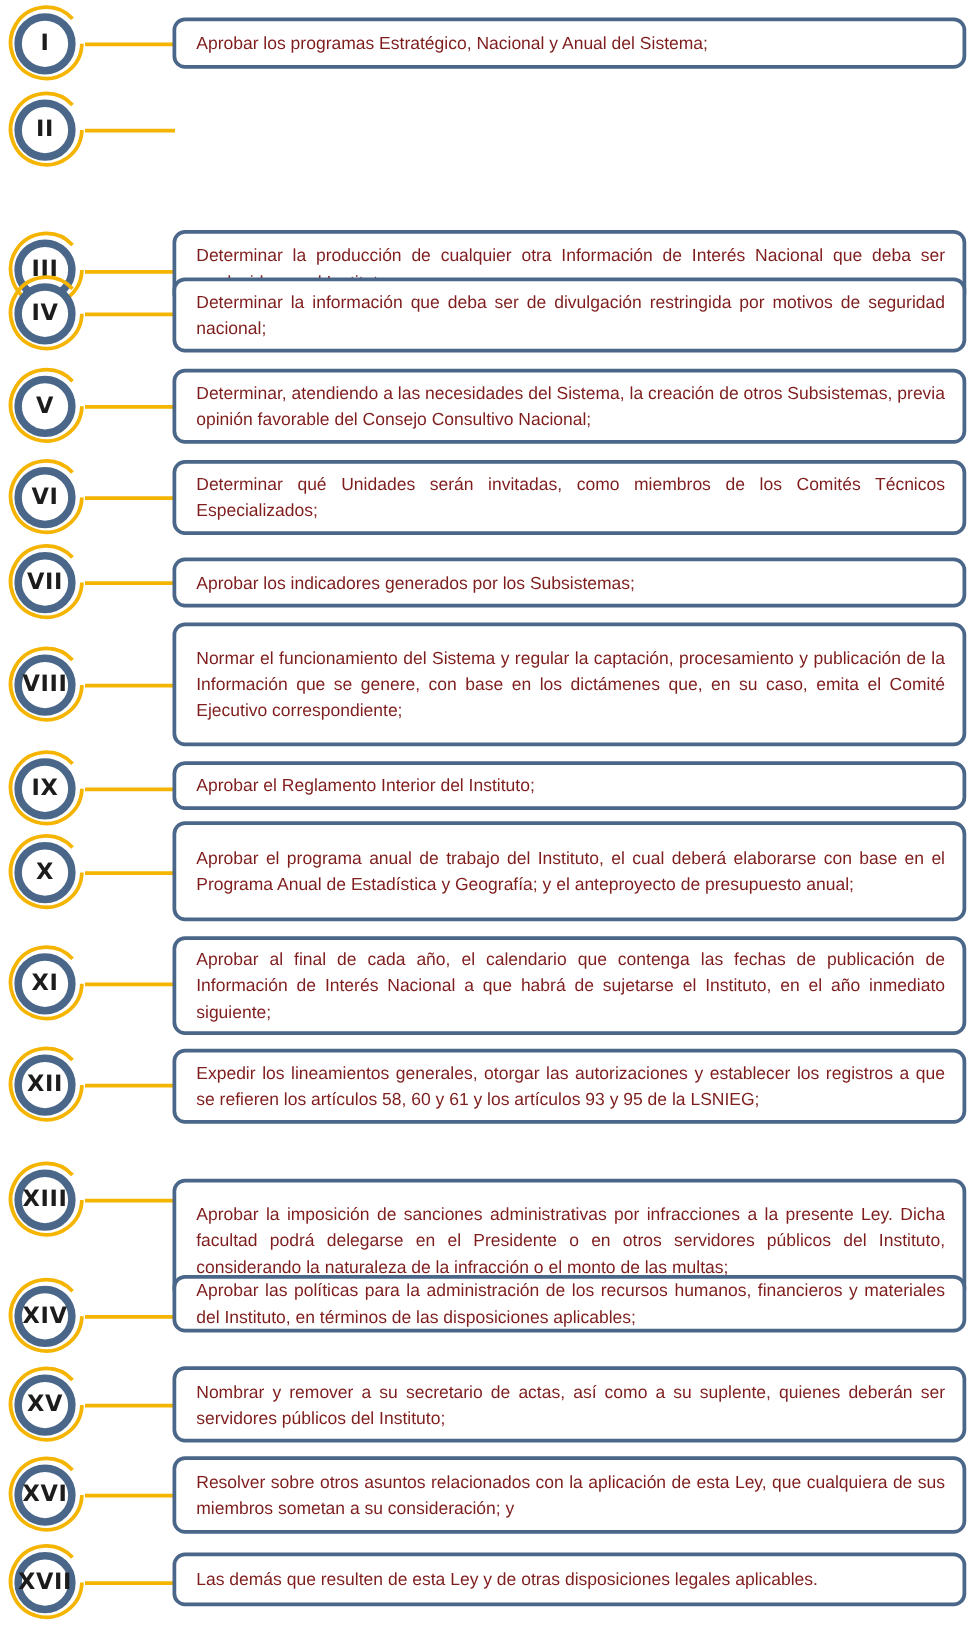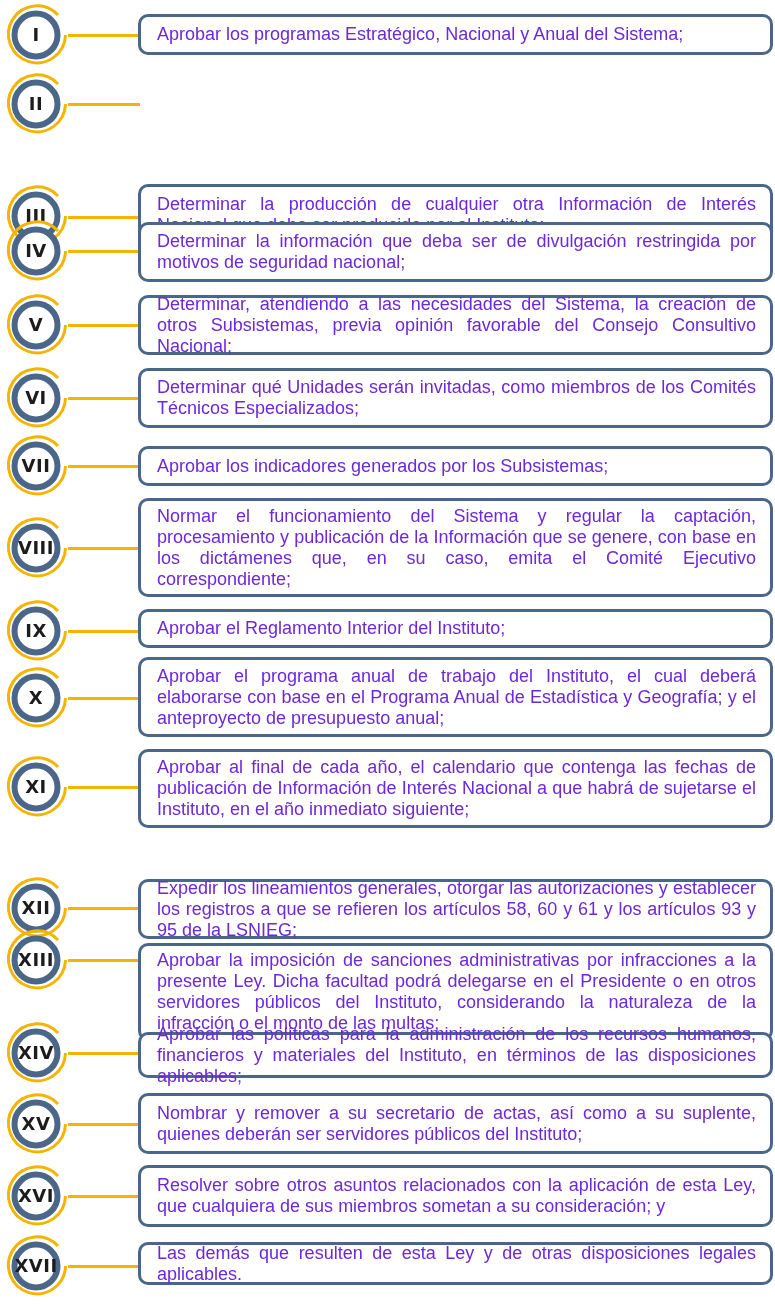--- a/index.html
+++ b/index.html
@@ -59,23 +59,23 @@
       width: 635px;
       box-sizing: border-box;
       border: 3px solid #4a6789;
       border-radius: 10px;
       background: #ffffff;
       display: flex;
       align-items: center;
       padding: 0 14px 0 16px;
     }
     .box .text {
-      font-size: 18px;
+      font-size: 14px;
       line-height: 21px;
-      color: #6d28d9;
+      color: #7f1d1d;
       text-align: justify;
       width: 100%;
     }
   </style>
 </head>
 <body>
 
 <div id="diagram">
 
   <div class="row" style="top:14px;height:41px;">
@@ -222,21 +222,21 @@
           <circle cx="32" cy="33" r="21.5" fill="#fff" stroke="#4a6789" stroke-width="6"></circle>
         </svg>
       <div class="numeral">XI</div>
     </div>
     <div class="connector" style="top:37px;width:72px;"></div>
     <div class="box" style="top:0;height:79px;">
       <div class="text">Aprobar al final de cada año, el calendario que contenga las fechas de publicación de Información de Interés Nacional a que habrá de sujetarse el Instituto, en el año inmediato siguiente;</div>
     </div>
   </div>
 
-  <div class="row" style="top:839px;height:60px;margin-top:40px;">
+  <div class="row" style="top:839px;height:60px;">
     <div class="badge" style="top:-4px;">
       <svg viewBox="0 0 66 66">
           <path d="M54 13 A28.5 28.5 0 1 0 61.5 33" fill="none" stroke="#f5b400" stroke-width="3"></path>
           <circle cx="32" cy="33" r="21.5" fill="#fff" stroke="#4a6789" stroke-width="6"></circle>
         </svg>
       <div class="numeral">XII</div>
     </div>
     <div class="connector" style="top:28px;width:72px;"></div>
     <div class="box" style="top:0;height:60px;">
       <div class="text">Expedir los lineamientos generales, otorgar las autorizaciones y establecer los registros a que se refieren los artículos 58, 60 y 61 y los artículos 93 y 95 de la LSNIEG;</div>
@@ -259,21 +259,21 @@
 
   <div class="row" style="top:1020px;height:62px;">
     <div class="badge" style="top:0px;">
       <svg viewBox="0 0 66 66">
           <path d="M54 13 A28.5 28.5 0 1 0 61.5 33" fill="none" stroke="#f5b400" stroke-width="3"></path>
           <circle cx="32" cy="33" r="21.5" fill="#fff" stroke="#4a6789" stroke-width="6"></circle>
         </svg>
       <div class="numeral">XIV</div>
     </div>
     <div class="connector" style="top:32px;width:72px;"></div>
-    <div class="box" style="top:12px;height:46px;">
+    <div class="box" style="top:0;height:46px;">
       <div class="text">Aprobar las políticas para la administración de los recursos humanos, financieros y materiales del Instituto, en términos de las disposiciones aplicables;</div>
     </div>
   </div>
 
   <div class="row" style="top:1093px;height:61px;">
     <div class="badge" style="top:-2px;">
       <svg viewBox="0 0 66 66">
           <path d="M54 13 A28.5 28.5 0 1 0 61.5 33" fill="none" stroke="#f5b400" stroke-width="3"></path>
           <circle cx="32" cy="33" r="21.5" fill="#fff" stroke="#4a6789" stroke-width="6"></circle>
         </svg>

